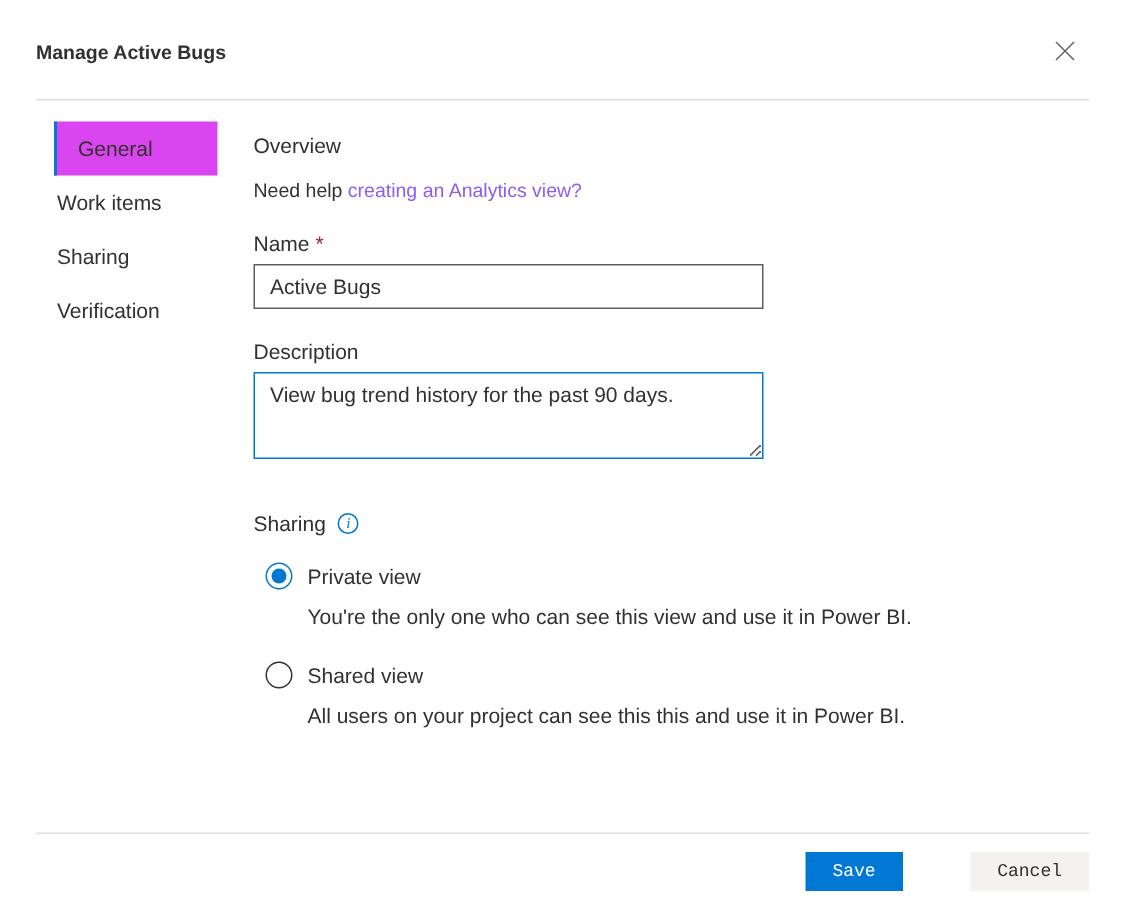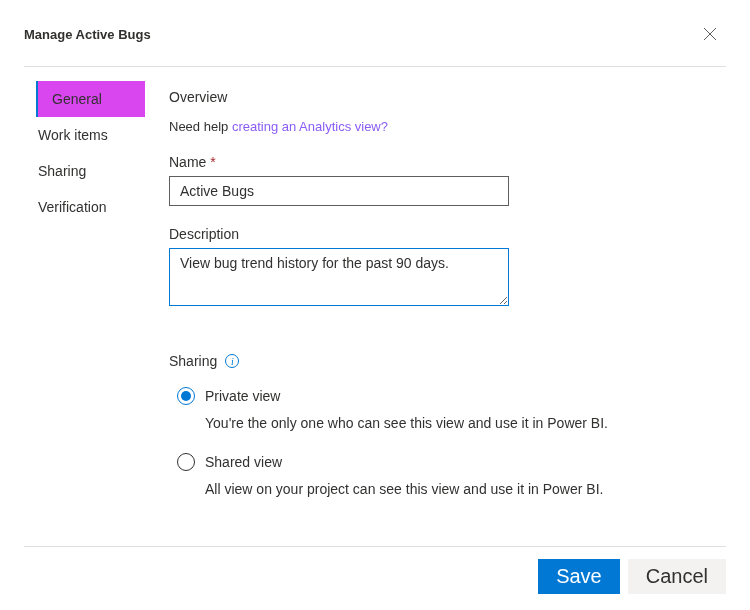--- a/index.html
+++ b/index.html
@@ -97,21 +97,21 @@
     }
     .textarea-input {
       width: 340px;
       height: 58px;
       padding: 6px 10px;
       border: 1px solid #0078d4;
       font-family: inherit;
       font-size: 14px;
       color: #323130;
       resize: both;
-      margin-bottom: 44px;
+      margin-bottom: 32px;
     }
     .sharing-header {
       display: flex;
       align-items: center;
       gap: 8px;
       margin-bottom: 18px;
     }
     .info-icon {
       width: 14px;
       height: 14px;
@@ -170,25 +170,26 @@
       right: 24px;
       left: 24px;
       border-top: 1px solid #e1dfdd;
       padding-top: 12px;
       display: flex;
       justify-content: flex-end;
       gap: 8px;
     }
     .btn {
       padding: 6px 18px;
-      font-family: Liberation Sans, sans-serif;
-      font-size: 20px;
+      font-family: Liberation Mono, monospace;
+      font-size: 12px;
       border: none;
       cursor: pointer;
       min-width: 60px;
+      margin-left: 37px;
     }
     .btn-primary {
       background: #0078d4;
       color: #fff;
     }
     .btn-secondary {
       background: #f3f2f1;
       color: #323130;
     }
   </style>
@@ -251,21 +252,21 @@
         <span class="radio-label">Private view</span>
       </div>
       <div class="radio-desc">You're the only one who can see this view and use it in Power BI.</div>
     </div>
 
     <div class="radio-option">
       <div class="radio-row">
         <div class="radio-outer"></div>
         <span class="radio-label">Shared view</span>
       </div>
-      <div class="radio-desc">All view on your project can see this view and use it in Power BI.</div>
+      <div class="radio-desc">All users on your project can see this this and use it in Power BI.</div>
     </div>
   </div>
 </div>
 
 <div class="footer">
   <button class="btn btn-primary">Save</button>
   <button class="btn btn-secondary">Cancel</button>
 </div>
 
 </body></html>

